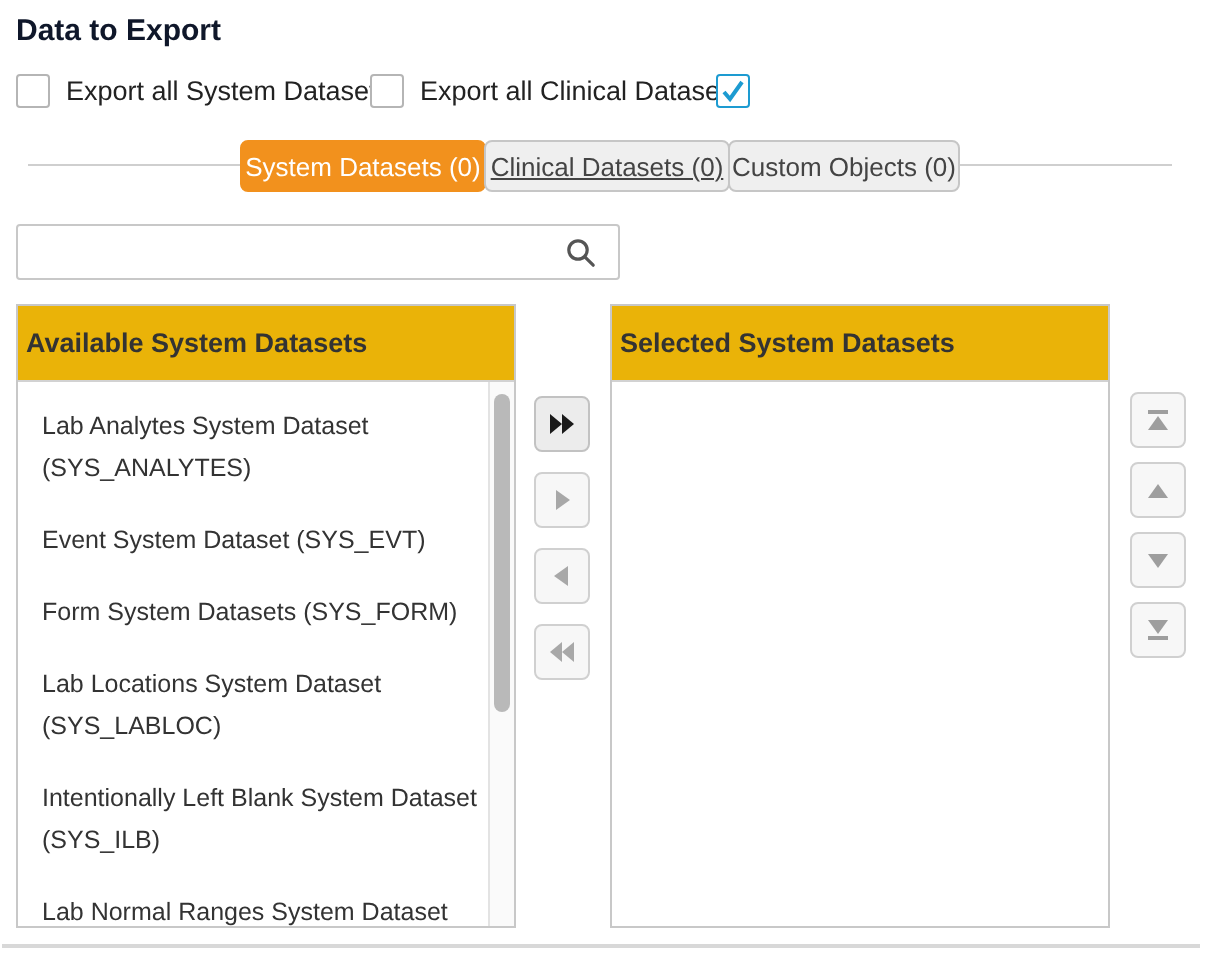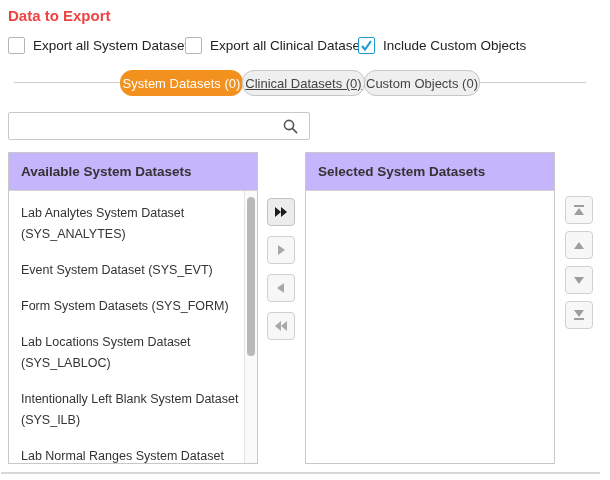--- a/index.html
+++ b/index.html
@@ -1,49 +1,49 @@
 <!DOCTYPE html>
 <html><head>
 <meta charset="utf-8">
 <style>
   html,body{margin:0;padding:0;background:#ffffff;}
   .stage{
     position:relative;width:610px;height:480px;background:#ffffff;overflow:hidden;
     font-family:"Liberation Sans","DejaVu Sans",sans-serif;color:#222;
   }
   
-  .title{position:absolute;left:8px;top:7px;font-size:15px;font-weight:bold;color:#ef4444;}
+  .title{position:absolute;left:8px;top:7px;font-size:15px;font-weight:bold;color:#0f172a;}
   
   .cb{position:absolute;top:37px;display:flex;align-items:center;gap:8px;cursor:default;}
   .cb0{left:8px;} .cb1{left:185px;} .cb2{left:358px;}
   .cbbox{width:17px;height:17px;box-sizing:border-box;border:1px solid #b5b5b5;border-radius:2px;
          background:#fff;display:flex;align-items:center;justify-content:center;flex:0 0 auto;}
   .cbbox.checked{border:1px solid #1d9bd1;}
   .cblabel{font-size:13.5px;color:#222;white-space:nowrap;}
   
   .tabline{position:absolute;left:14px;top:82px;width:572px;height:1px;background:#cfcfcf;}
   .tab{position:absolute;top:70px;height:26px;box-sizing:border-box;line-height:26px;
        text-align:center;font-size:13px;color:#444;background:#efefef;border:1px solid #c6c6c6;
-       border-radius:12px;cursor:default;}
+       border-radius:4px;cursor:default;}
   .tab.active{background:#f2911d;color:#ffffff;border:1px solid #f2911d;}
   .tab0{left:120px;width:123px;}
   .tab1{left:242px;width:123px;text-decoration:underline;}
   .tab2{left:364px;width:116px;}
   
   .search{position:absolute;left:8px;top:112px;width:302px;height:28px;box-sizing:border-box;
           border:1px solid #c8c8c8;border-radius:2px;background:#fff;display:flex;align-items:center;}
   .search input{flex:1;border:none;outline:none;height:100%;padding:0 8px;font-size:13px;
           font-family:inherit;background:transparent;color:#222;}
   .search .sicon{flex:0 0 auto;margin-right:10px;display:flex;align-items:center;}
   
   .panel{position:absolute;top:152px;width:250px;height:312px;box-sizing:border-box;
          border:1px solid #c8c8c8;background:#fff;}
   .panel.leftp{left:8px;} .panel.rightp{left:305px;}
-  .phead{height:38px;box-sizing:border-box;background:#c4b5fd;border-bottom:1px solid #d2d2d2;
-         font-size:13.5px;font-weight:bold;color:#333;line-height:38px;padding-left:12px;}
+  .phead{height:38px;box-sizing:border-box;background:#eab308;border-bottom:1px solid #d2d2d2;
+         font-size:13.5px;font-weight:bold;color:#333;line-height:38px;padding-left:4px;}
   .plist{position:relative;height:272px;overflow:hidden;background:#fff;}
   .item{padding:12px 14px 3px 12px;font-size:12.5px;line-height:21px;color:#333;cursor:default;}
   
   .sbtrack{position:absolute;top:0;right:0;width:13px;height:272px;background:#fafafa;
            border-left:1px solid #e3e3e3;box-sizing:border-box;}
   .sbthumb{position:absolute;left:2px;top:6px;width:8px;height:159px;background:#b9b9b9;border-radius:4px;}
   
   .sqbtn{position:absolute;width:28px;height:28px;box-sizing:border-box;border:1px solid #d0d0d0;
          border-radius:4px;background:#f7f7f7;display:flex;align-items:center;justify-content:center;
          padding:0;cursor:default;}
@@ -70,21 +70,20 @@
   <div class="cb cb1">
     <span class="cbbox"></span>
     <span class="cblabel">Export all Clinical Datasets</span>
   </div>
   <div class="cb cb2">
     <span class="cbbox checked">
       <svg width="13" height="13" viewBox="0 0 13 13">
         <polyline points="2,7 5,10.5 11,2" fill="none" stroke="#1d9bd1" stroke-width="2"></polyline>
       </svg>
     </span>
-    <span class="cblabel">Include Custom Objects</span>
   </div>
 
   <div class="tabline"></div>
   <div class="tab tab0 active">System Datasets (0)</div>
   <div class="tab tab1">Clinical Datasets (0)</div>
   <div class="tab tab2">Custom Objects (0)</div>
 
   <div class="search">
     <input type="text" value="" style="">
     <span class="sicon">

